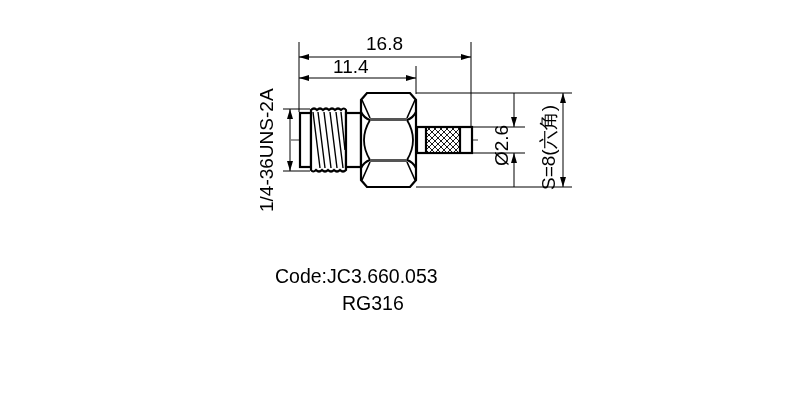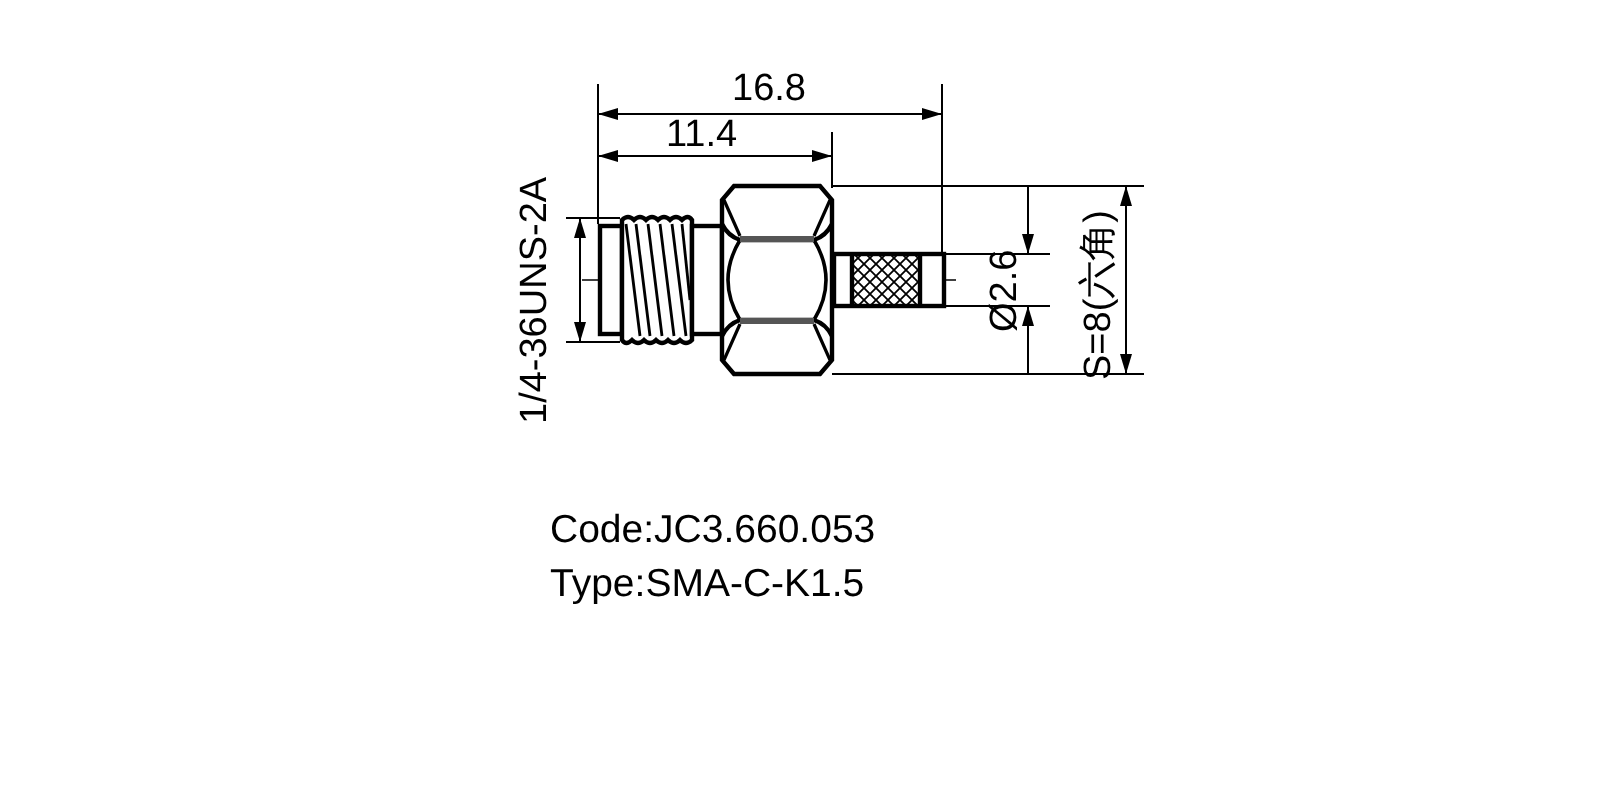--- a/index.html
+++ b/index.html
@@ -1,20 +1,20 @@
 <!DOCTYPE html>
 <html><head>
 <meta charset="utf-8">
 <style>
   html, body { margin: 0; padding: 0; background: #ffffff; }
   body { width: 800px; height: 400px; position: relative; overflow: hidden;
          font-family: "Liberation Sans", sans-serif; color: #000; }
   #drawing { position: absolute; left: 0; top: 0; width: 800px; height: 240px; }
   .dim-text { font-family: "Liberation Sans", sans-serif; font-size: 19px; fill: #000; }
-  .spec { position: absolute; left: 275px; top: 252px; font-size: 19.5px; line-height: 26.5px; }
+  .spec { position: absolute; left: 275px; top: 263px; font-size: 19.5px; line-height: 26.5px; }
   .spec-row { white-space: nowrap; }
   .spec-indent { padding-left: 67px; }
 </style>
 </head>
 <body>
 
 <svg id="drawing" viewBox="0 0 800 240" xmlns="http://www.w3.org/2000/svg">
   <defs>
     <marker id="arr" viewBox="0 0 10 6" refX="10" refY="3" markerWidth="10" markerHeight="6" orient="auto-start-reverse" markerUnits="userSpaceOnUse">
       <path d="M0,0 L10,3 L0,6 z" fill="#000"></path>
@@ -83,16 +83,16 @@
   <text class="dim-text" x="333" y="73">11.4</text>
   <text class="dim-text" transform="translate(273,212) rotate(-90)">1/4-36UNS-2A</text>
   <text class="dim-text" transform="translate(508,166) rotate(-90)">Ø2.6</text>
   <text class="dim-text" transform="translate(555,190) rotate(-90)">S=8(六角)</text>
 </svg>
 
 <div class="spec">
   <div class="spec-row">
     <span>Code:</span><span>JC3.660.053</span>
   </div>
-  <div class="spec-row">
-    <span>Type:</span><span>SMA-C-K1.5</span>
+  <div class="spec-row spec-indent">
+    <span>RG316</span>
   </div>
 </div>
 
 </body></html>

